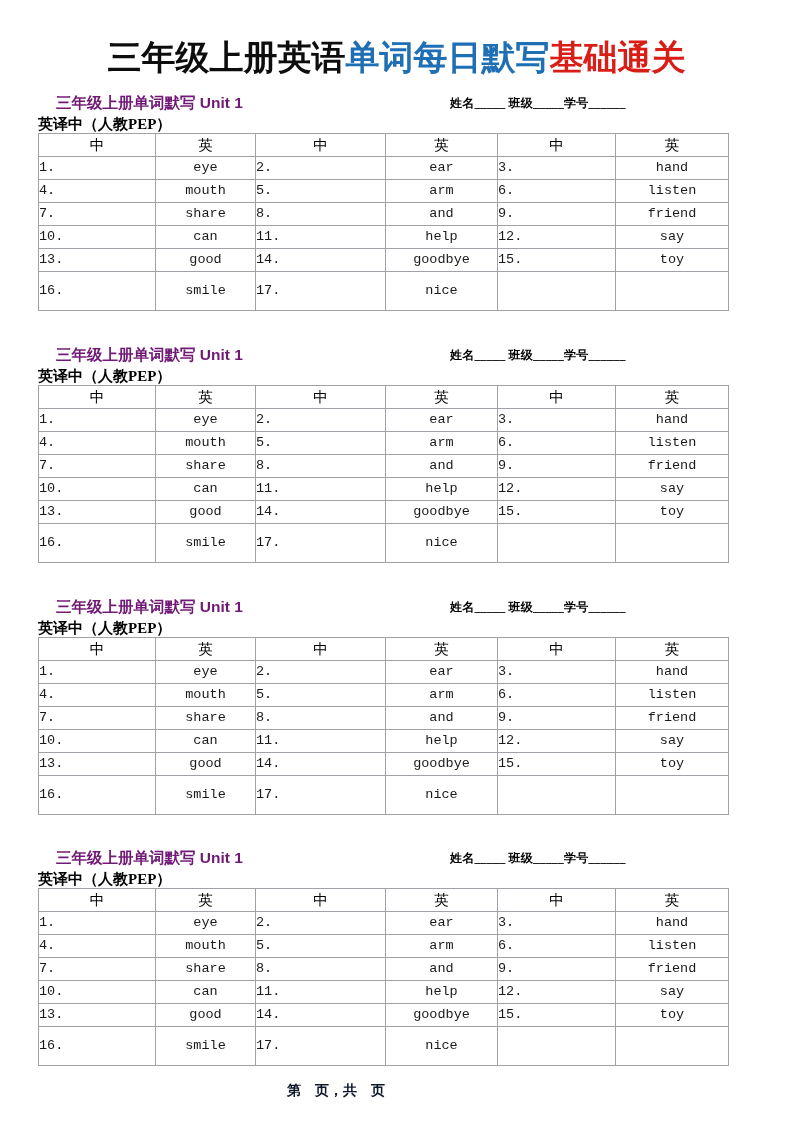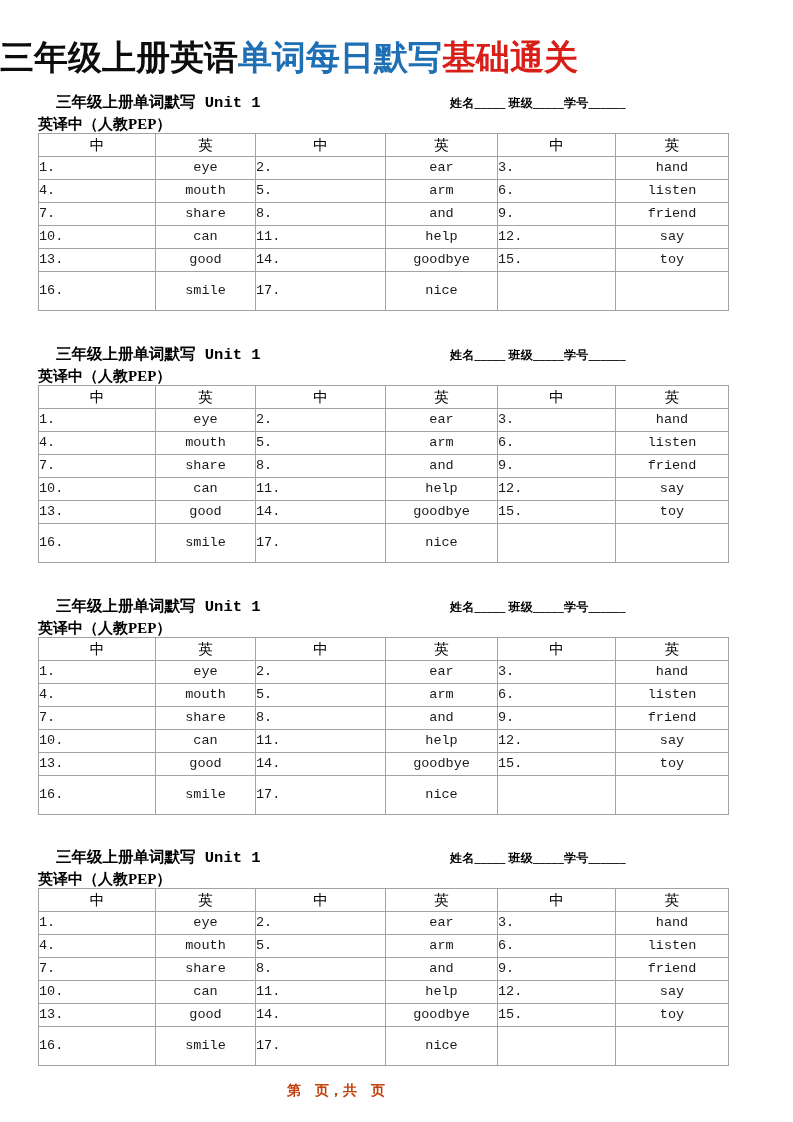--- a/index.html
+++ b/index.html
@@ -23,21 +23,21 @@
     height: 1122px;
     box-sizing: border-box;
   }
 
   
   .main-title {
     position: absolute;
     left: 0;
     top: 36px;
     width: 793px;
-    text-align: left;
+    text-align: center;
     font-family: "Liberation Serif", "DejaVu Serif", serif;
     font-weight: bold;
     font-size: 34px;
     line-height: 44px;
     letter-spacing: 0px;
     white-space: nowrap;
   }
   .main-title span { display: inline; }
   .t-black { color: #0d0d0d; }
   .t-blue  { color: #1f6fb5; }
@@ -53,26 +53,26 @@
   .block-head {
     position: relative;
     height: 24px;
     margin-left: 38px;
     margin-right: 38px;
   }
   .subtitle {
     position: absolute;
     left: 18px;
     top: 0;
-    font-family: Liberation Mono, monospace;
+    font-family: Liberation Sans, sans-serif;
     font-weight: bold;
     font-size: 15.5px;
     line-height: 22px;
     white-space: nowrap;
-    color: #000000;
+    color: #701a75;
   }
   .studentinfo {
     position: absolute;
     left: 412px;
     top: 0;
     font-family: "Liberation Serif", "DejaVu Serif", serif;
     font-weight: bold;
     font-size: 12px;
     line-height: 22px;
     white-space: nowrap;
@@ -150,21 +150,21 @@
   
   .footer {
     position: absolute;
     left: 0;
     top: 1082px;
     width: 672px;
     text-align: center;
     font-family: "Liberation Serif", "DejaVu Serif", serif;
     font-weight: bold;
     font-size: 14px;
-    color: #c2410c;
+    color: #0f172a;
     white-space: pre;
   }
 </style>
 </head>
 <body>
 
 <div class="page">
 
   <div class="main-title">
     <span class="t-black">三年级上册英语</span><span class="t-blue">单词每日默写</span><span class="t-red">基础通关</span>

